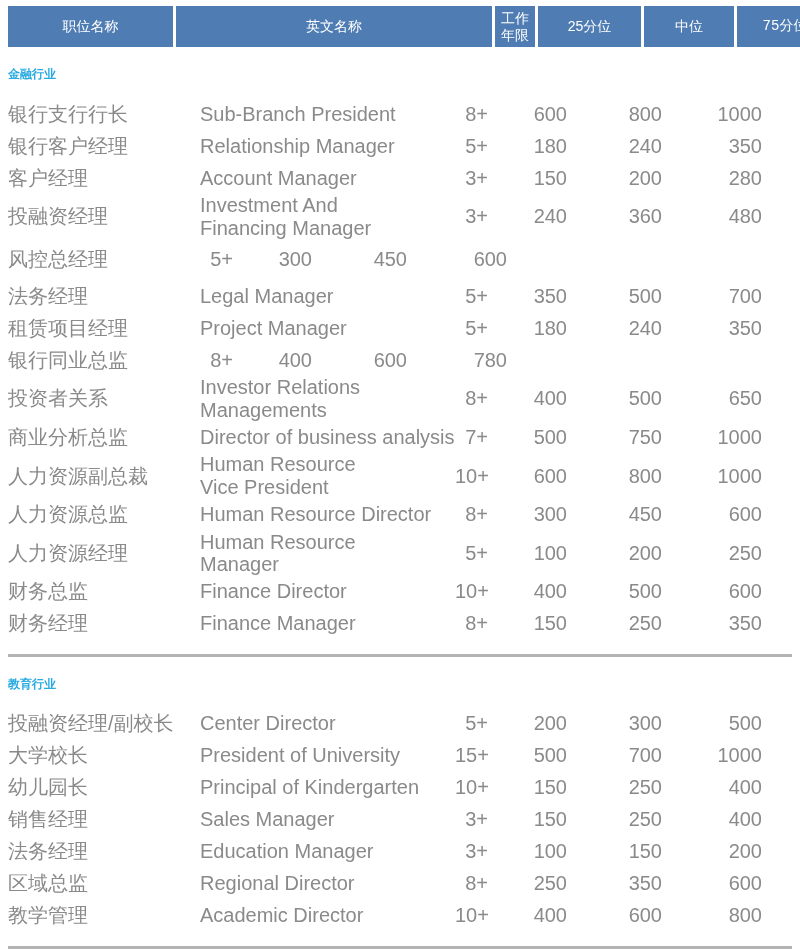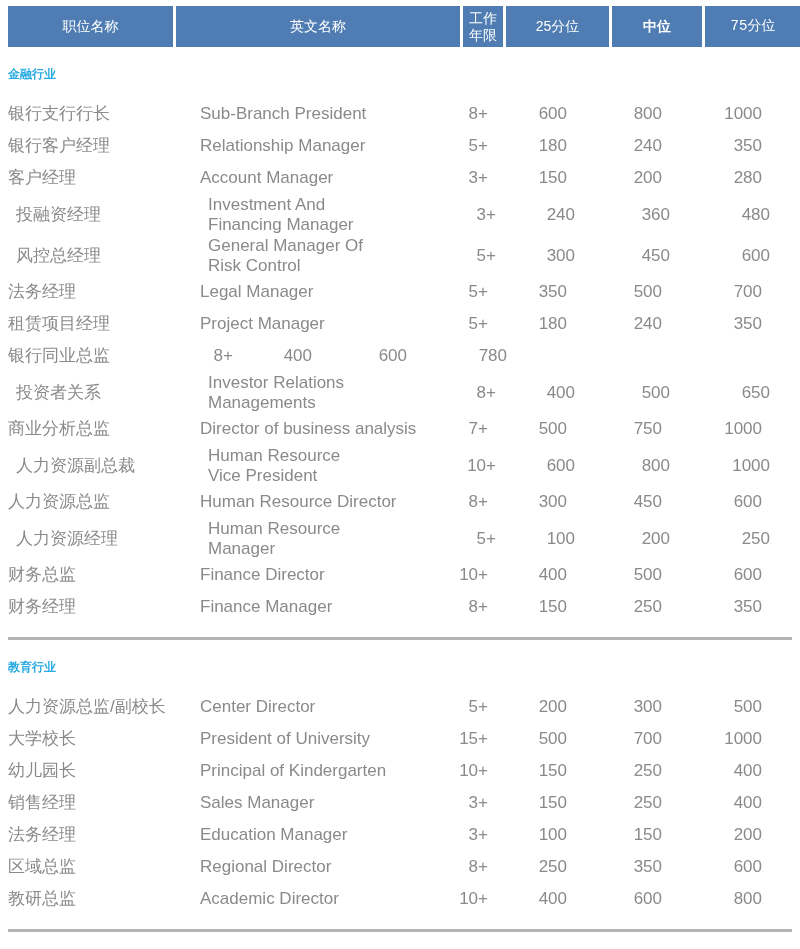--- a/index.html
+++ b/index.html
@@ -24,41 +24,41 @@
     color:#ffffff;
     height:41px;
     display:flex;align-items:center;justify-content:center;
     text-align:center;
     font-size:14px;
     white-space:pre-line;
     line-height:1.2;
     flex:0 0 auto;
   }
   .w-cn{width:165px;}
-  .w-en{width:284px;}
+  .w-en{width:316px;}
   .w-yr{width:40px;}
   .w-p25{width:103px;}
-  .w-med{width:90px;font-weight:bold;}
+  .w-med{width:90px;}
   .w-p75{width:96px;font-family:Liberation Mono, monospace;}
   
   .section-title{
     color:var(--accent);
     font-size:12px;
     font-weight:bold;
     margin:17px 0 14px 0;
     line-height:20px;
   }
   .row{
     display:flex;
     align-items:center;
     min-height:32px;
     color:var(--text);
-    font-size:17px;
-  }
-  .row-double{min-height:41px;margin-left:8px;}
+    font-size:20px;
+  }
+  .row-double{min-height:41px;}
   .cell{flex:0 0 auto;line-height:1.13;}
   .cell-cn{width:192px;}
   .cell-en{width:255px;white-space:pre-line;}
   .cell-yr{width:33px;text-align:right;}
   .cell-p25{width:79px;text-align:right;}
   .cell-med{width:95px;text-align:right;}
   .cell-p75{width:100px;text-align:right;}
   .divider{
     height:3px;
     background:var(--divider);
@@ -111,22 +111,20 @@
           <div class="cell cell-cn">投融资经理</div>
           <div class="cell cell-en">Investment And
 Financing Manager</div>
           <div class="cell cell-yr">3+</div>
           <div class="cell cell-p25">240</div>
           <div class="cell cell-med">360</div>
           <div class="cell cell-p75">480</div>
         </div>
         <div class="row row-double">
           <div class="cell cell-cn">风控总经理</div>
-          <div class="cell cell-en">General Manager Of
-Risk Control</div>
           <div class="cell cell-yr">5+</div>
           <div class="cell cell-p25">300</div>
           <div class="cell cell-med">450</div>
           <div class="cell cell-p75">600</div>
         </div>
         <div class="row">
           <div class="cell cell-cn">法务经理</div>
           <div class="cell cell-en">Legal Manager</div>
           <div class="cell cell-yr">5+</div>
           <div class="cell cell-p25">350</div>
@@ -205,21 +203,21 @@
           <div class="cell cell-yr">8+</div>
           <div class="cell cell-p25">150</div>
           <div class="cell cell-med">250</div>
           <div class="cell cell-p75">350</div>
         </div>
         <div class="divider"></div>
       </section>
       <section>
         <h2 class="section-title">教育行业</h2>
         <div class="row">
-          <div class="cell cell-cn">人力资源总监/副校长</div>
+          <div class="cell cell-cn">投融资经理/副校长</div>
           <div class="cell cell-en">Center Director</div>
           <div class="cell cell-yr">5+</div>
           <div class="cell cell-p25">200</div>
           <div class="cell cell-med">300</div>
           <div class="cell cell-p75">500</div>
         </div>
         <div class="row">
           <div class="cell cell-cn">大学校长</div>
           <div class="cell cell-en">President of University</div>
           <div class="cell cell-yr">15+</div>
@@ -253,21 +251,21 @@
         </div>
         <div class="row">
           <div class="cell cell-cn">区域总监</div>
           <div class="cell cell-en">Regional Director</div>
           <div class="cell cell-yr">8+</div>
           <div class="cell cell-p25">250</div>
           <div class="cell cell-med">350</div>
           <div class="cell cell-p75">600</div>
         </div>
         <div class="row">
-          <div class="cell cell-cn">教研总监</div>
+          <div class="cell cell-cn">教学管理</div>
           <div class="cell cell-en">Academic Director</div>
           <div class="cell cell-yr">10+</div>
           <div class="cell cell-p25">400</div>
           <div class="cell cell-med">600</div>
           <div class="cell cell-p75">800</div>
         </div>
         <div class="divider"></div>
       </section>
     </main>
 

